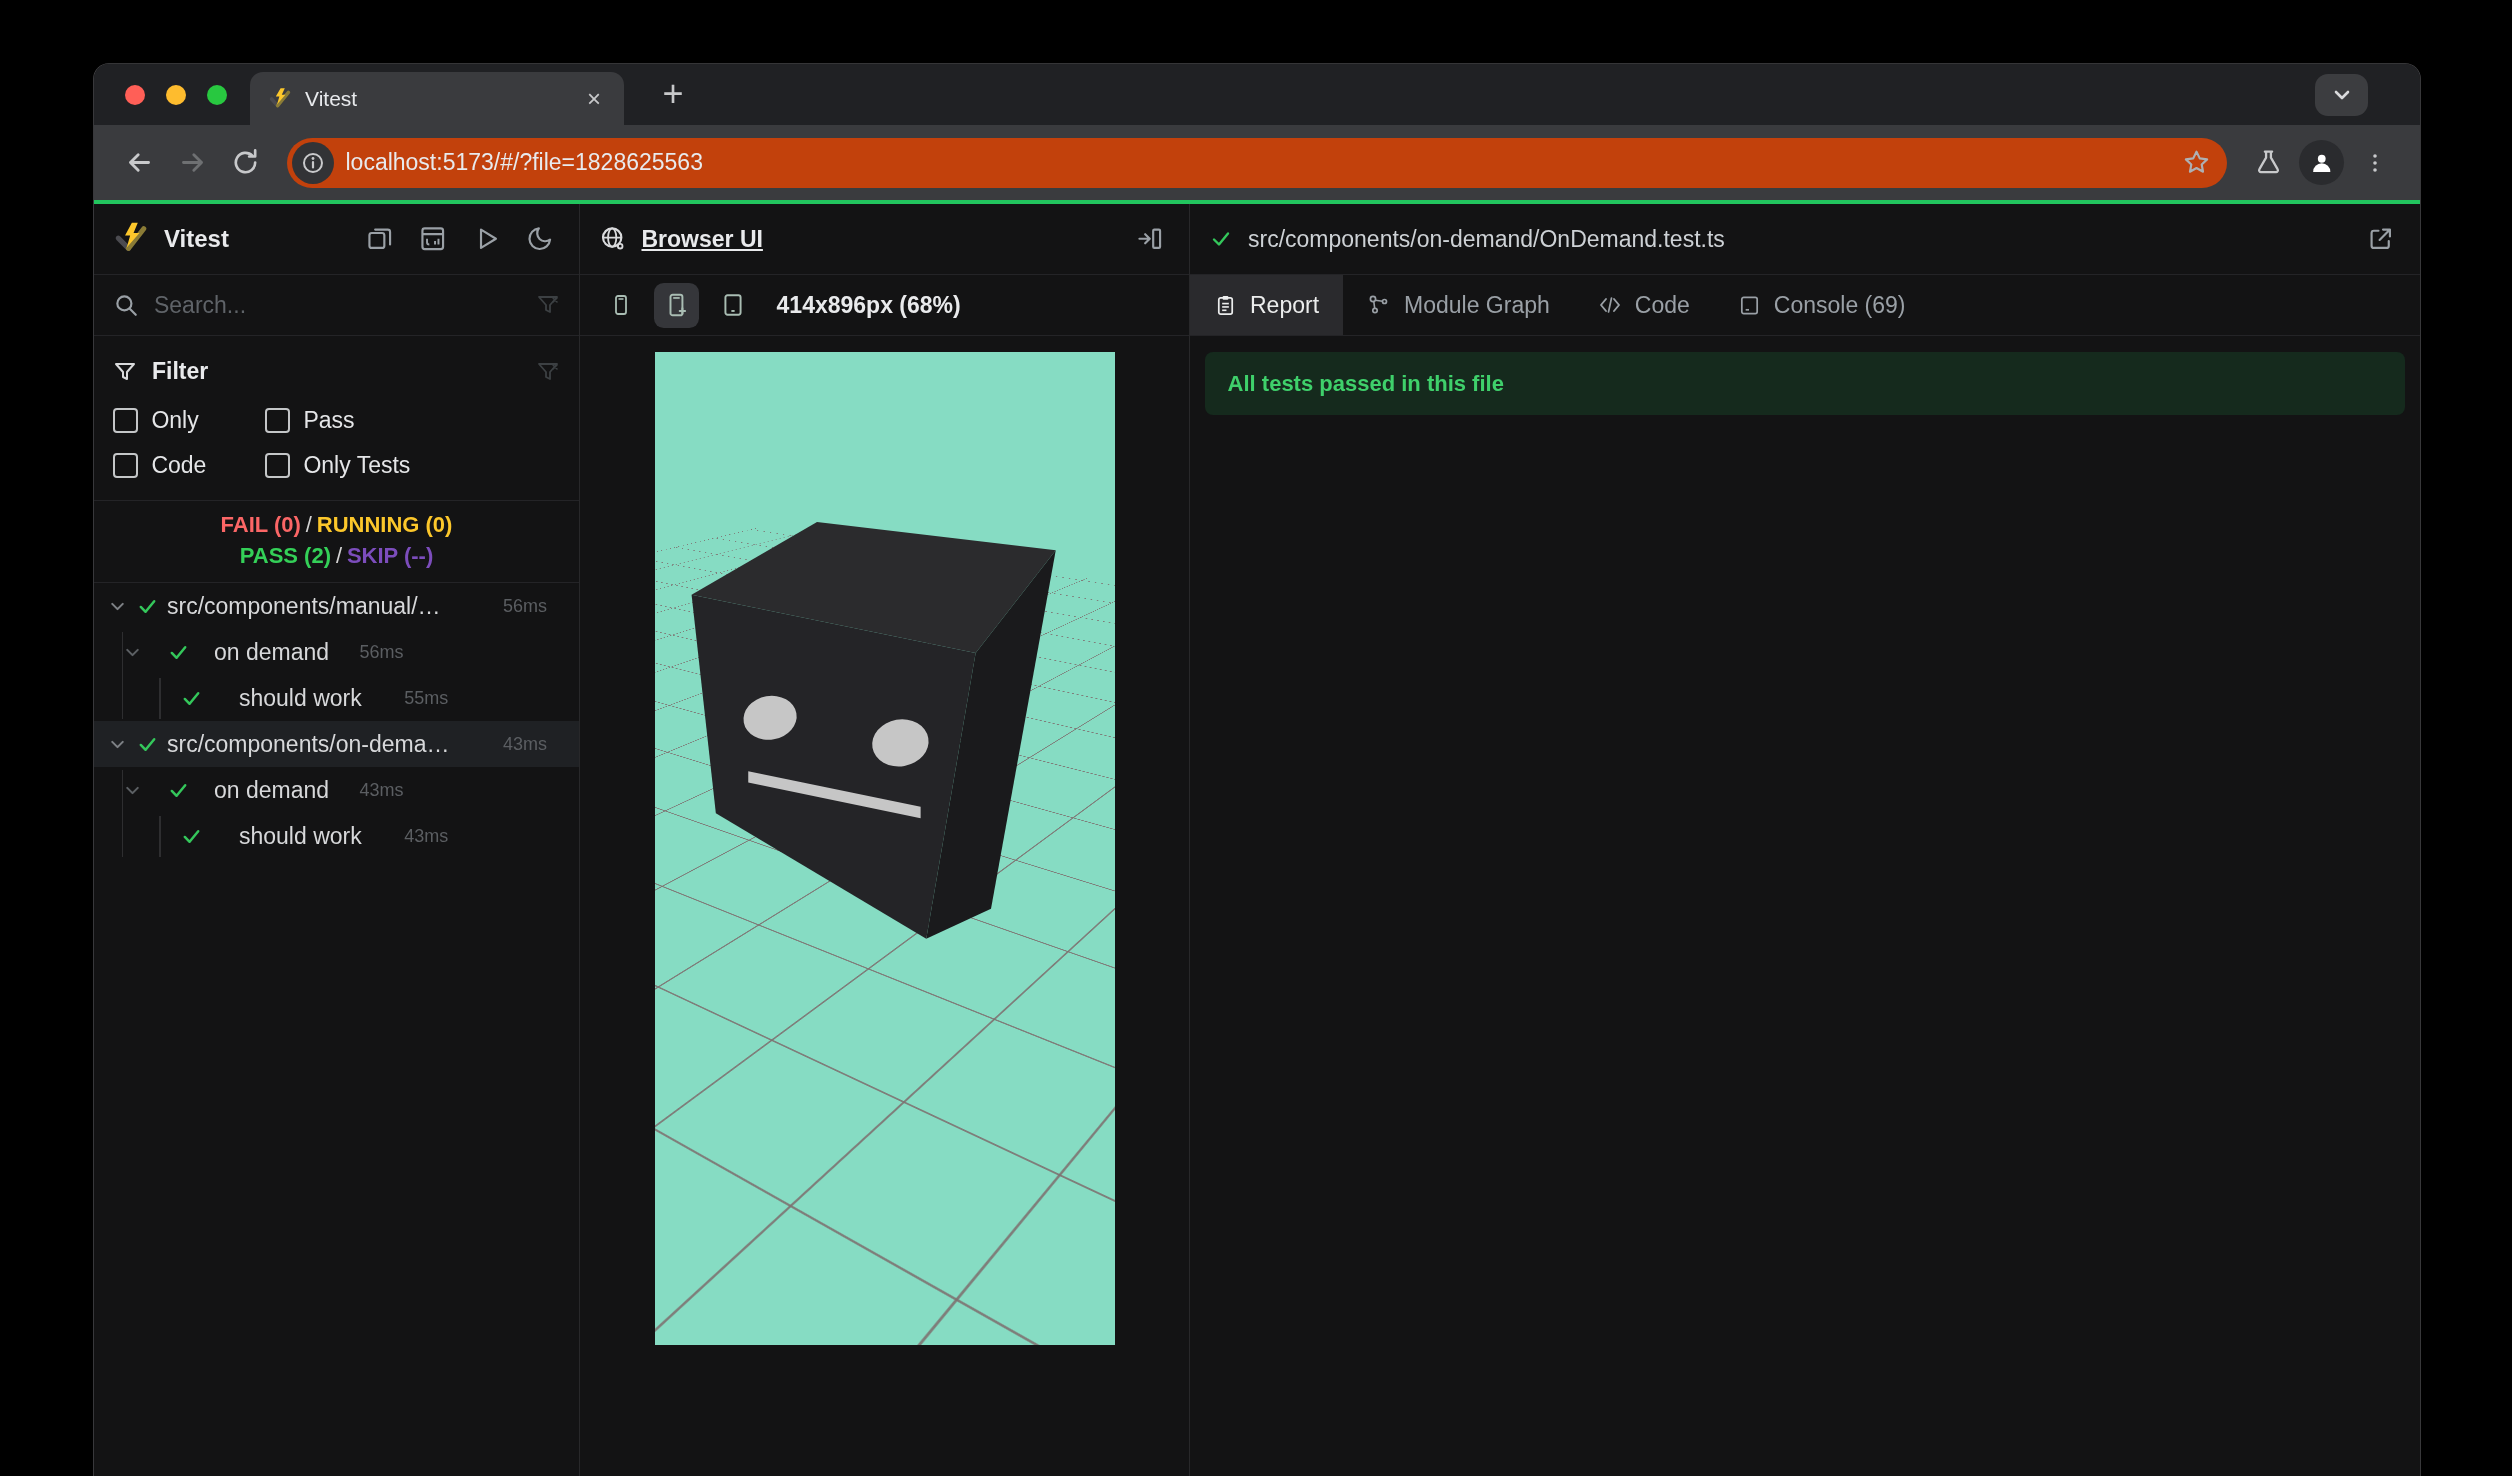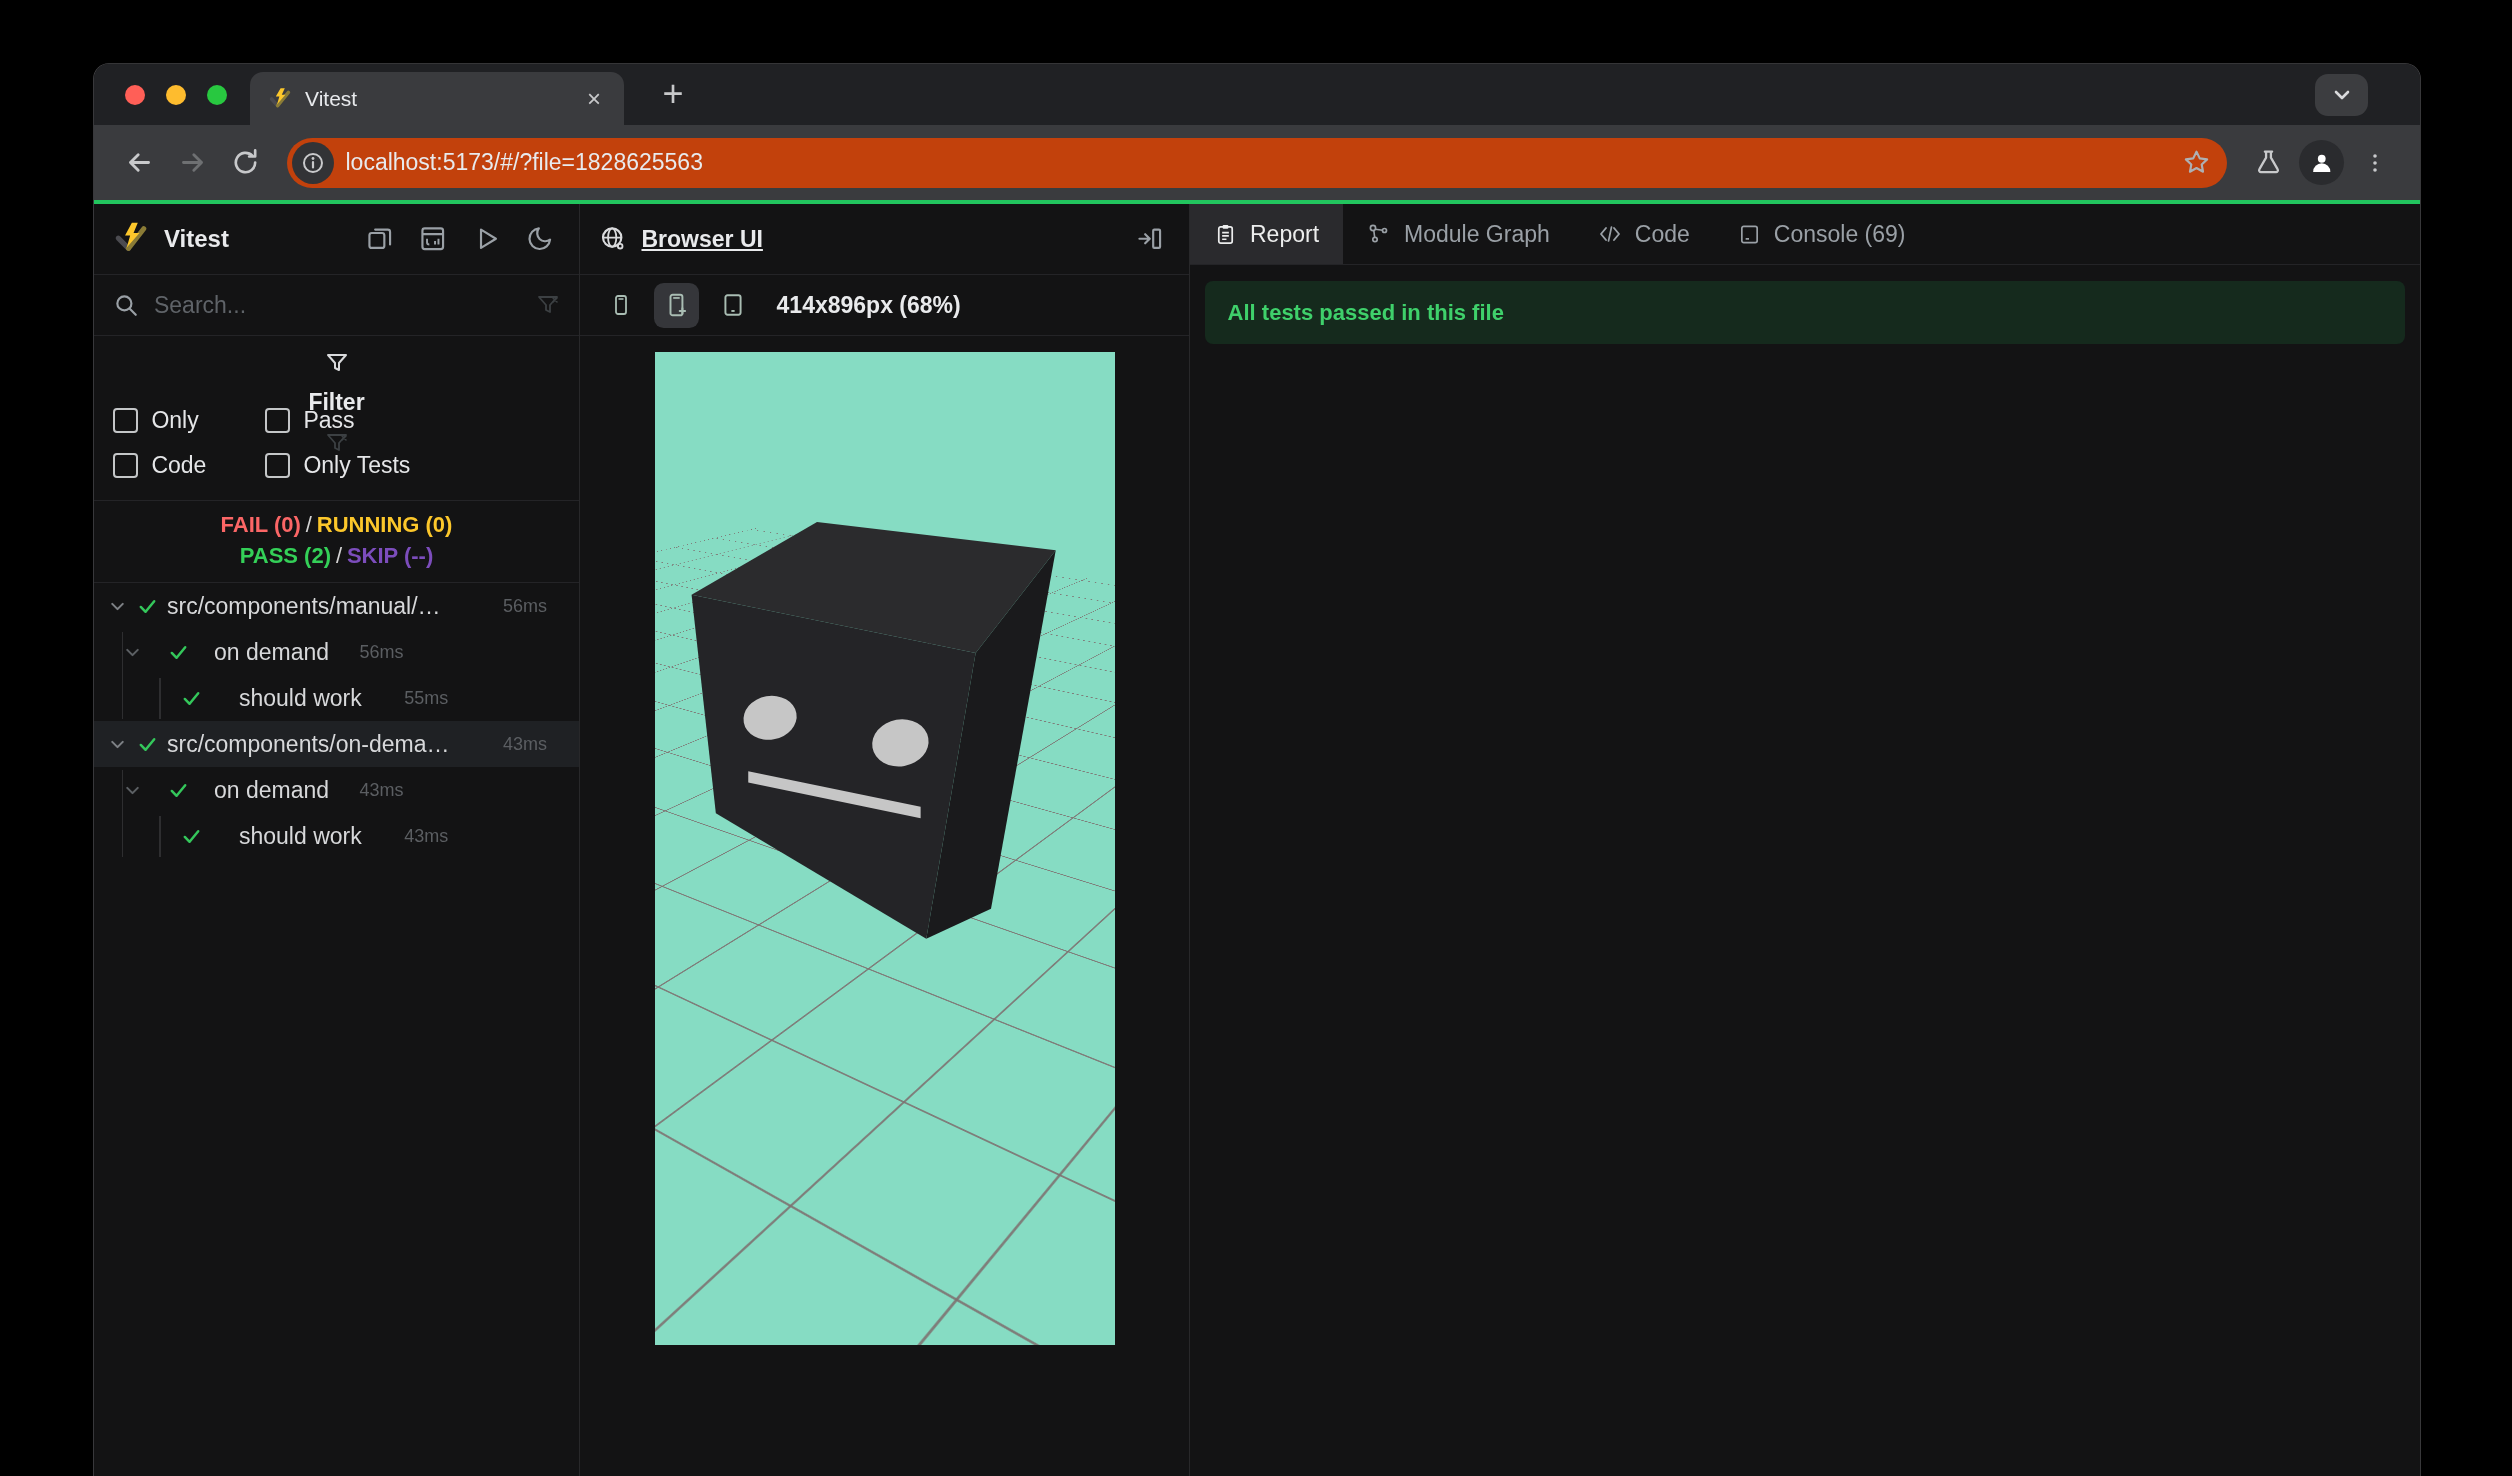--- a/index.html
+++ b/index.html
@@ -39,21 +39,21 @@
     border-bottom:0.8px solid #242427;}
   .panel-title{color:#e9eaec;font-size:24px;font-weight:bold;}
   .spacer{flex:1;}
   .ic{display:flex;align-items:center;justify-content:center;}
   .ic-btn{width:39px;height:39px;display:flex;align-items:center;justify-content:center;border-radius:6.5px;color:#9aa0a6;flex:none;}
 
   
   .search-row{height:60px;flex:none;display:flex;align-items:center;gap:14.6px;padding:0 19.4px;border-bottom:0.8px solid #242427;}
   .search-ph{color:#5f6368;font-size:23px;flex:1;}
   .filter-block{flex:none;border-bottom:0.8px solid #242427;padding:14.6px 19.4px 21px;}
-  .filter-title-row{display:flex;align-items:center;gap:14.6px;height:42px;flex-direction:column;}
+  .filter-title-row{display:flex;align-items:center;gap:14.6px;height:42px;}
   .filter-title{color:#e9eaec;font-size:23px;font-weight:bold;flex:1;}
   .cb-grid{display:grid;grid-template-columns:152px 1fr;row-gap:18px;margin-top:14.6px;}
   .cb-item{display:flex;align-items:center;gap:13px;}
   .cb-box{width:21px;height:21px;border:2px solid #c4c6c8;border-radius:4px;flex:none;}
   .cb-label{color:#e5e6e8;font-size:23px;}
 
   
   .summary{flex:none;border-bottom:0.8px solid #242427;padding:11.3px 0 13px;display:flex;flex-direction:column;
     align-items:center;gap:4.9px;font-size:22px;font-weight:bold;}
   .summary .sep{color:#d4d4d4;padding:0 4.9px;font-weight:normal;}
@@ -396,20 +396,33 @@
               <polygon points="396,372 495,245 415,688 335,725" fill="#1a1a1c"></polygon>
               <ellipse cx="142" cy="452" rx="33" ry="27" fill="#c6c6c6" transform="rotate(-10 142 452)"></ellipse>
               <ellipse cx="303" cy="483" rx="35" ry="29" fill="#c6c6c6" transform="rotate(-10 303 483)"></ellipse>
               <polygon points="115,518 328,562 328,576 115,532" fill="#c6c6c6"></polygon>
             </svg>
           </div>
         </div>
       </section>
 
       <section class="col-right">
+        <div class="panel-head">
+          <svg width="24" height="24" viewBox="0 0 24 24">
+              <polyline points="5,12.5 10,17.5 19,6.5" fill="none" stroke="#34c75b" stroke-width="2.4" stroke-linecap="round" stroke-linejoin="round"></polyline>
+            </svg>
+          <span class="path-text">src/components/on-demand/OnDemand.test.ts</span>
+          <span class="spacer"></span>
+          <span class="ic-btn">
+            <svg width="27.5" height="27.5" viewBox="0 0 24 24">
+                <path d="M10 5H6a2 2 0 0 0-2 2v11a2 2 0 0 0 2 2h11a2 2 0 0 0 2-2v-4" fill="none" stroke="#9aa0a6" stroke-width="1.9" stroke-linecap="round"></path>
+                <path d="M14 4h6v6M20 4l-9 9" fill="none" stroke="#9aa0a6" stroke-width="1.9" stroke-linecap="round" stroke-linejoin="round"></path>
+              </svg>
+          </span>
+        </div>
 
         <div class="tabsrow">
           <div class="rtab active">
             <svg width="23" height="23" viewBox="0 0 24 24">
                 <rect x="5" y="4" width="14" height="17" rx="2" fill="none" stroke="currentColor" stroke-width="1.8"></rect>
                 <rect x="9" y="2" width="6" height="4" rx="1" fill="currentColor"></rect>
                 <line x1="8.5" y1="10" x2="15.5" y2="10" stroke="currentColor" stroke-width="1.7"></line>
                 <line x1="8.5" y1="13.5" x2="15.5" y2="13.5" stroke="currentColor" stroke-width="1.7"></line>
                 <line x1="8.5" y1="17" x2="13" y2="17" stroke="currentColor" stroke-width="1.7"></line>
               </svg>

